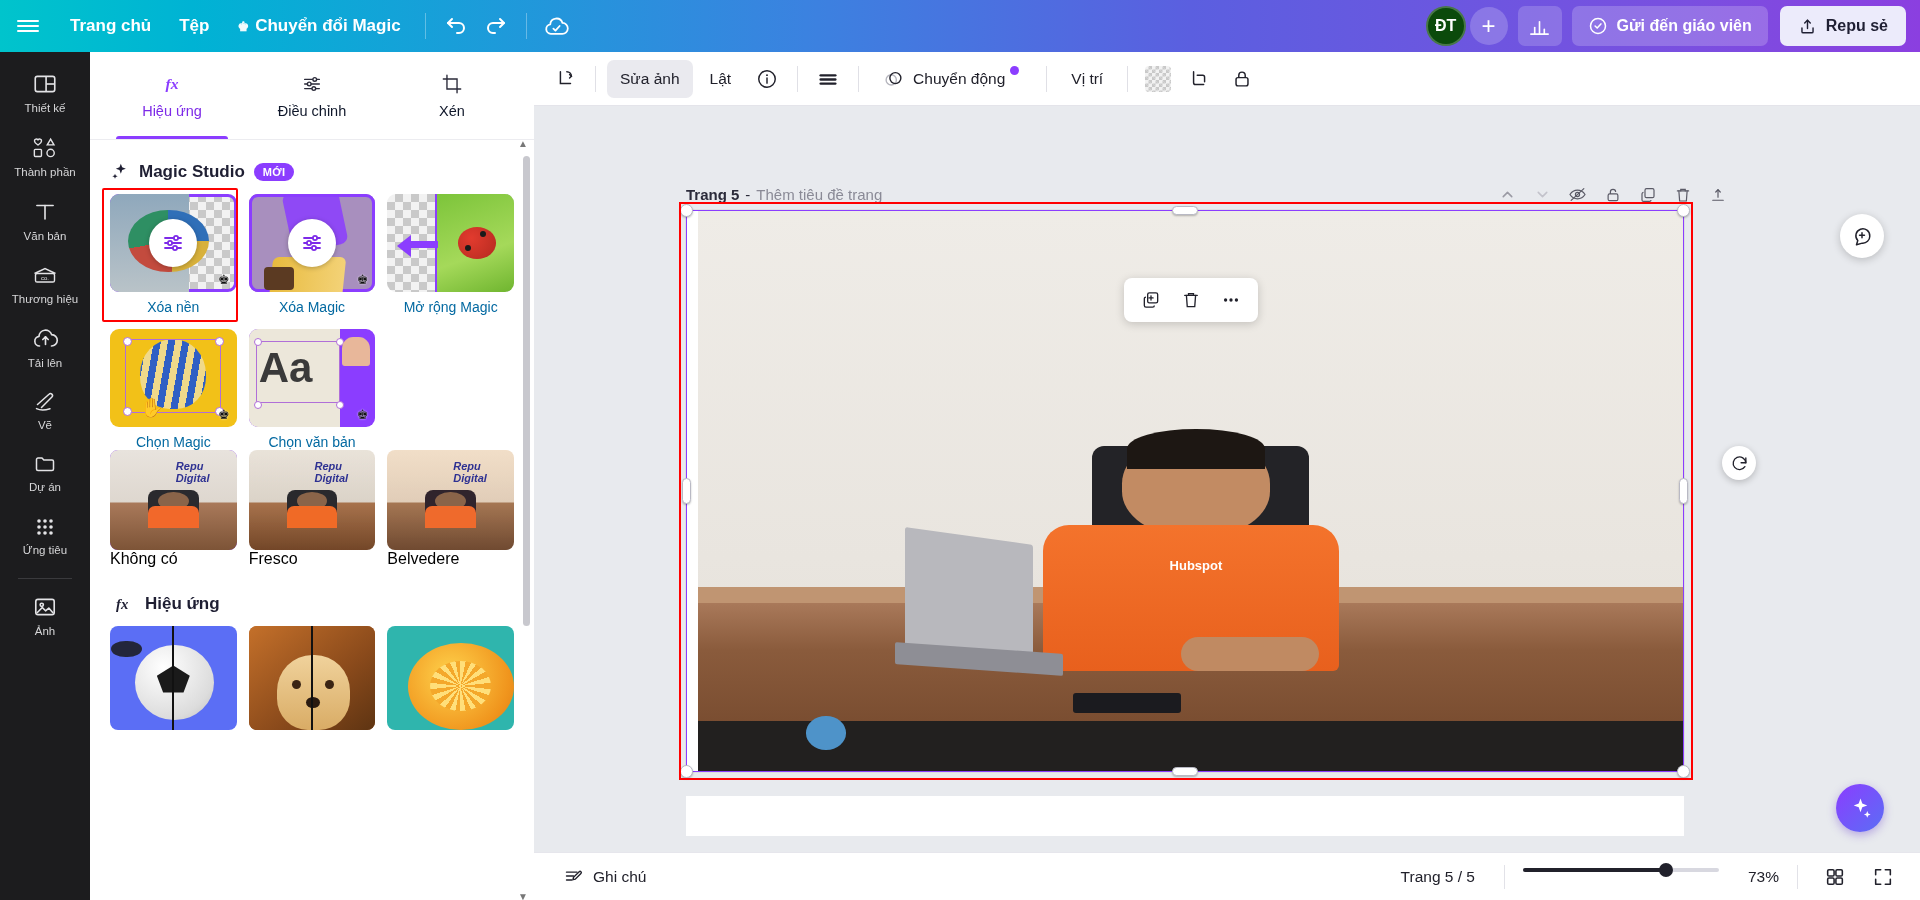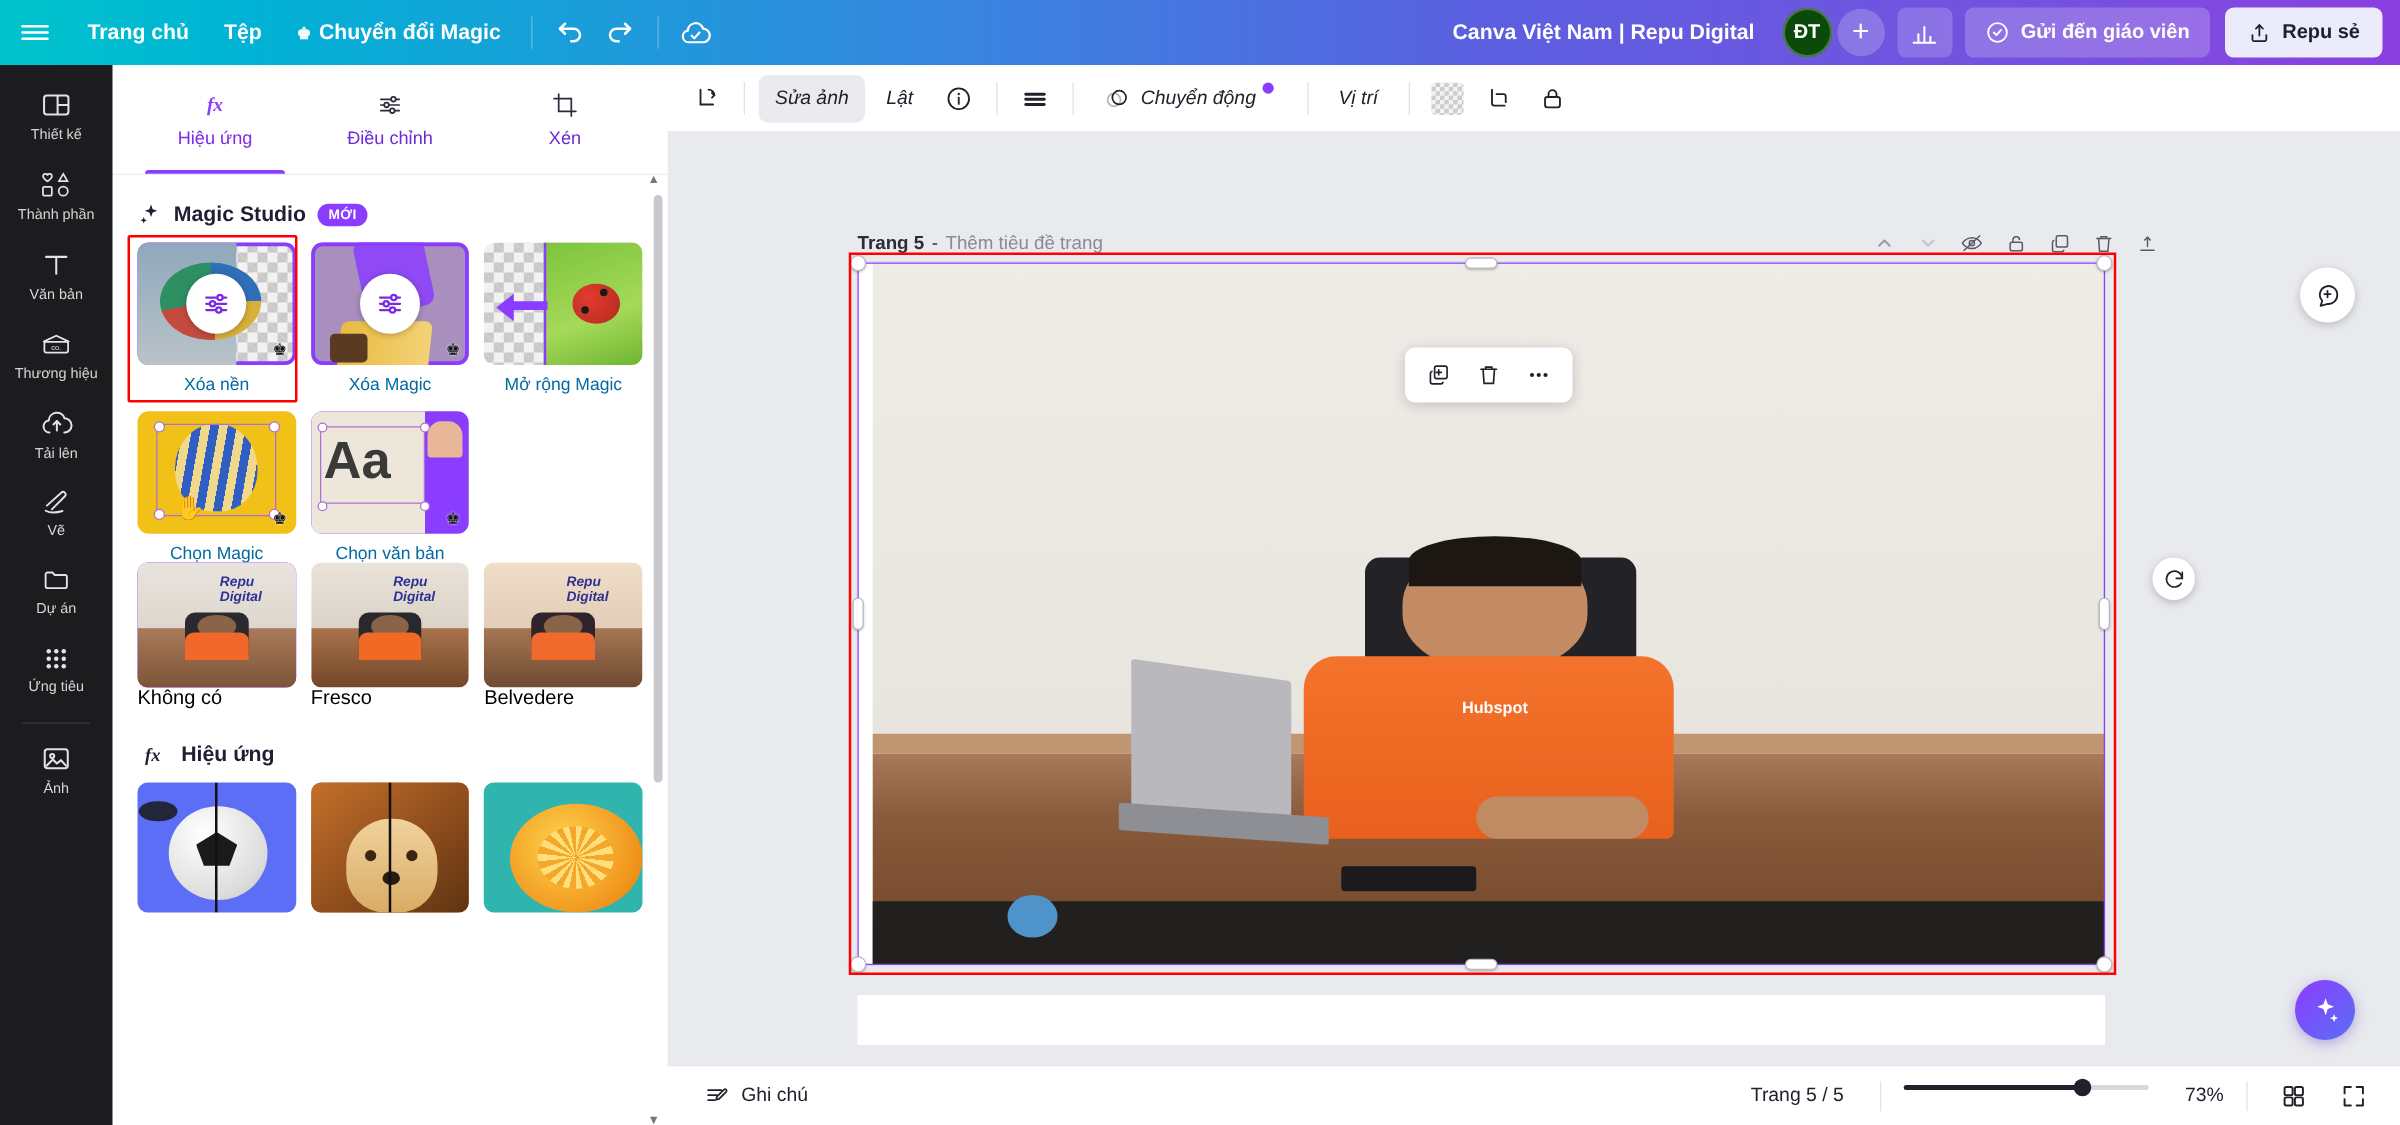--- a/index.html
+++ b/index.html
@@ -100,21 +100,21 @@
     z-index: 20;
   }
   .panel-tabs {
     display: flex; align-items: flex-end; height: 88px;
     padding: 0 12px; border-bottom: 1px solid #ececf0;
     position: relative;
   }
   .ptab {
     flex: 1 1 0; height: 86px;
     display:flex; flex-direction:column; align-items:center; justify-content:center; gap: 8px;
-    cursor: pointer; position: relative; color:#6d28d9;
+    cursor: pointer; position: relative; color:#0f172a;
   }
   .ptab .pt-lbl { font-size: 14.5px; }
   .ptab.active { color:#7d2ae8; }
   .ptab.active::after {
     content:""; position:absolute; left: 14px; right: 14px; bottom: 0;
     height: 3px; background: #8b3dff; border-radius: 3px 3px 0 0;
   }
   .panel-body { height: 760px; overflow: hidden; position: relative; padding: 0 20px; }
   .sec-head {
     display:flex; align-items:center; gap:9px;
@@ -172,21 +172,21 @@
   
   .editor {
     position: absolute; top: 52px; left: 534px;
     width: 1386px; height: 848px;
     background: #e8eaee;
     z-index: 10;
   }
   .etoolbar {
     height: 54px; background:#fff;
     display:flex; align-items:center; gap: 4px;
-    padding: 0 12px; border-bottom: 1px solid #e4e4ea; font-style: italic;
+    padding: 0 12px; border-bottom: 1px solid #e4e4ea;
   }
   .etb-btn {
     height: 38px; padding: 0 13px; border-radius: 7px;
     display:flex; align-items:center; gap:8px; cursor:pointer;
     font-size: 15.5px; color:#21212b; white-space:nowrap;
   }
   .etb-btn.pressed { background:#eaeaef; }
   .etb-icon { width: 38px; height:38px; border-radius:7px; display:flex;align-items:center;justify-content:center;cursor:pointer;}
   .etb-div { width:1px; height: 26px; background:#e0e0e6; margin: 0 7px; }
   .dot-badge {
@@ -330,21 +330,20 @@
         </svg>
     </div>
     <div class="tb-div"></div>
     <div class="tb-icon">
       <svg width="25" height="25" viewBox="0 0 24 24" fill="none" stroke="#fff" stroke-width="1.7" stroke-linecap="round" stroke-linejoin="round">
           <path d="M6.5 19A4.5 4.5 0 0 1 6 10.05 6 6 0 0 1 17.7 8.5 4.25 4.25 0 0 1 17.5 19z"></path>
           <polyline points="9 14 11 16 15 11.5"></polyline>
         </svg>
     </div>
     <div class="tb-spacer"></div>
-    <div class="tb-title">Canva Việt Nam | Repu Digital</div>
     <div class="avatar">ĐT</div>
     <div class="plus-btn">+</div>
     <div class="chart-btn">
       <svg width="23" height="23" viewBox="0 0 24 24" fill="none" stroke="#fff" stroke-width="1.7" stroke-linecap="round">
           <line x1="3" y1="20" x2="21" y2="20"></line>
           <line x1="7" y1="20" x2="7" y2="13"></line>
           <line x1="12" y1="20" x2="12" y2="7"></line>
           <line x1="17" y1="20" x2="17" y2="15"></line>
         </svg>
     </div>

